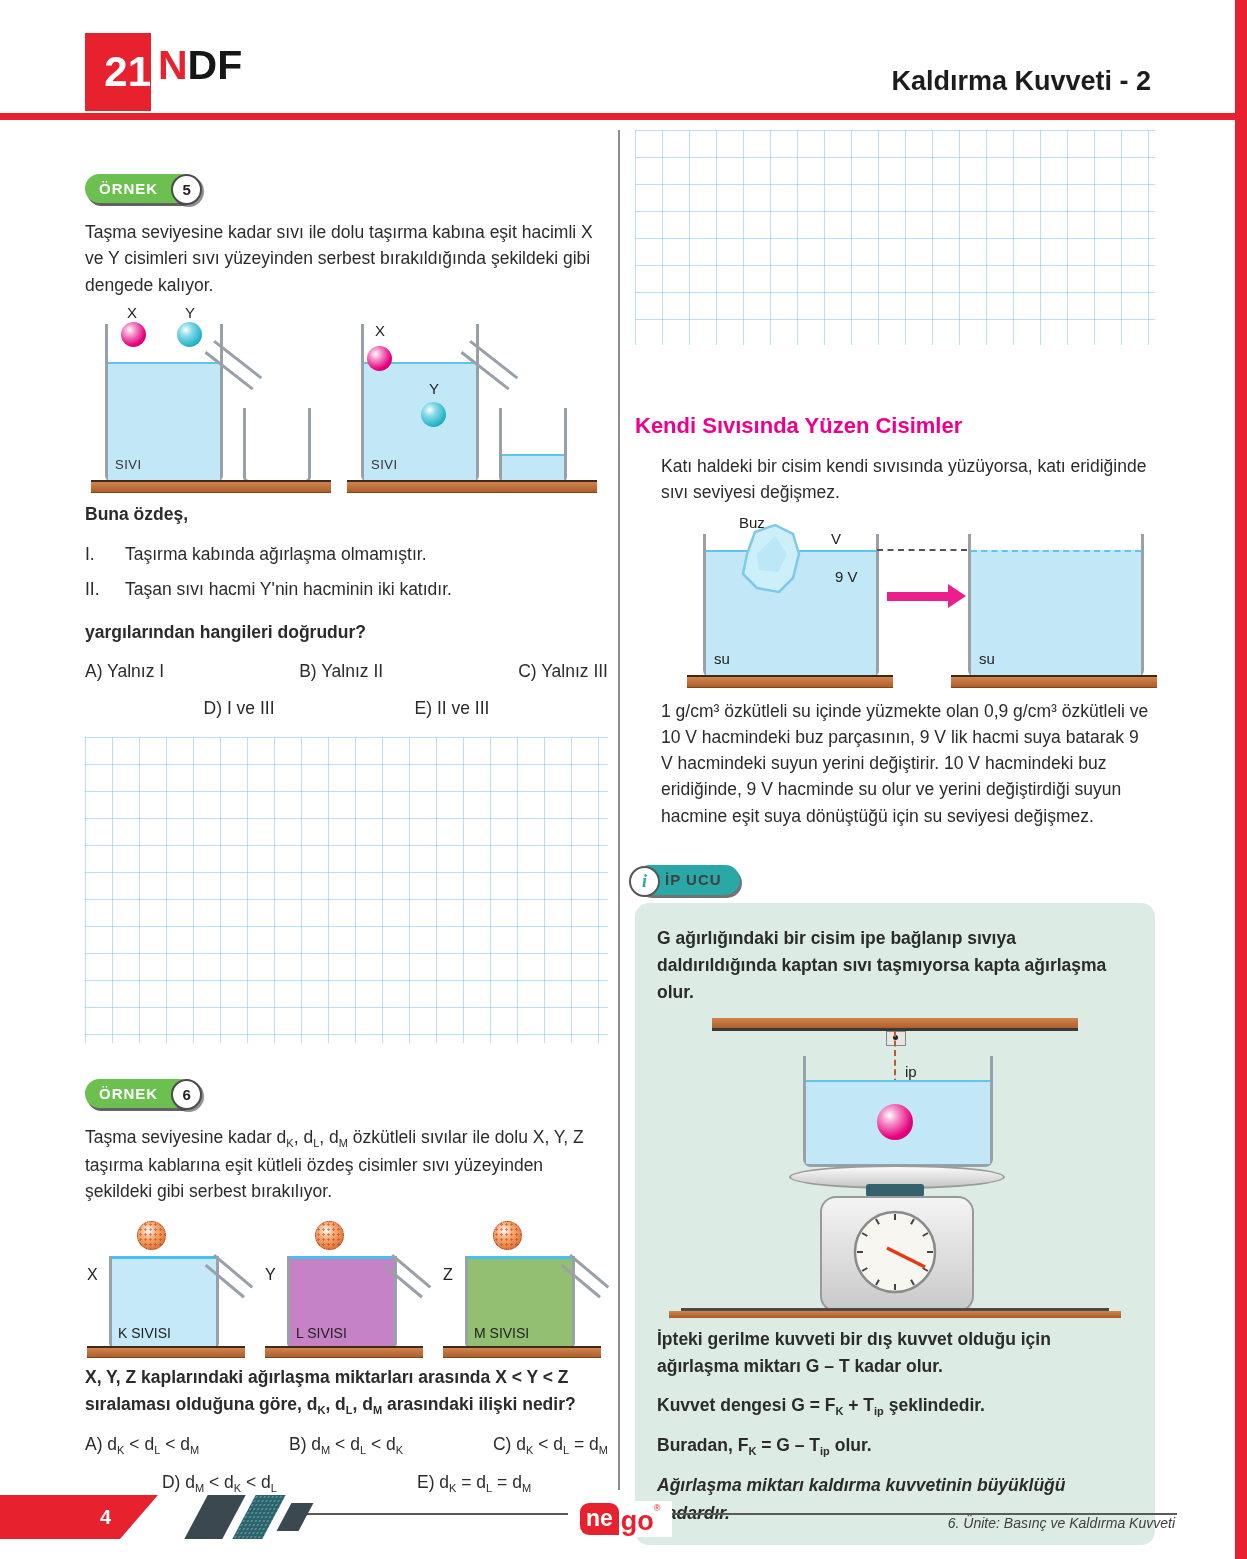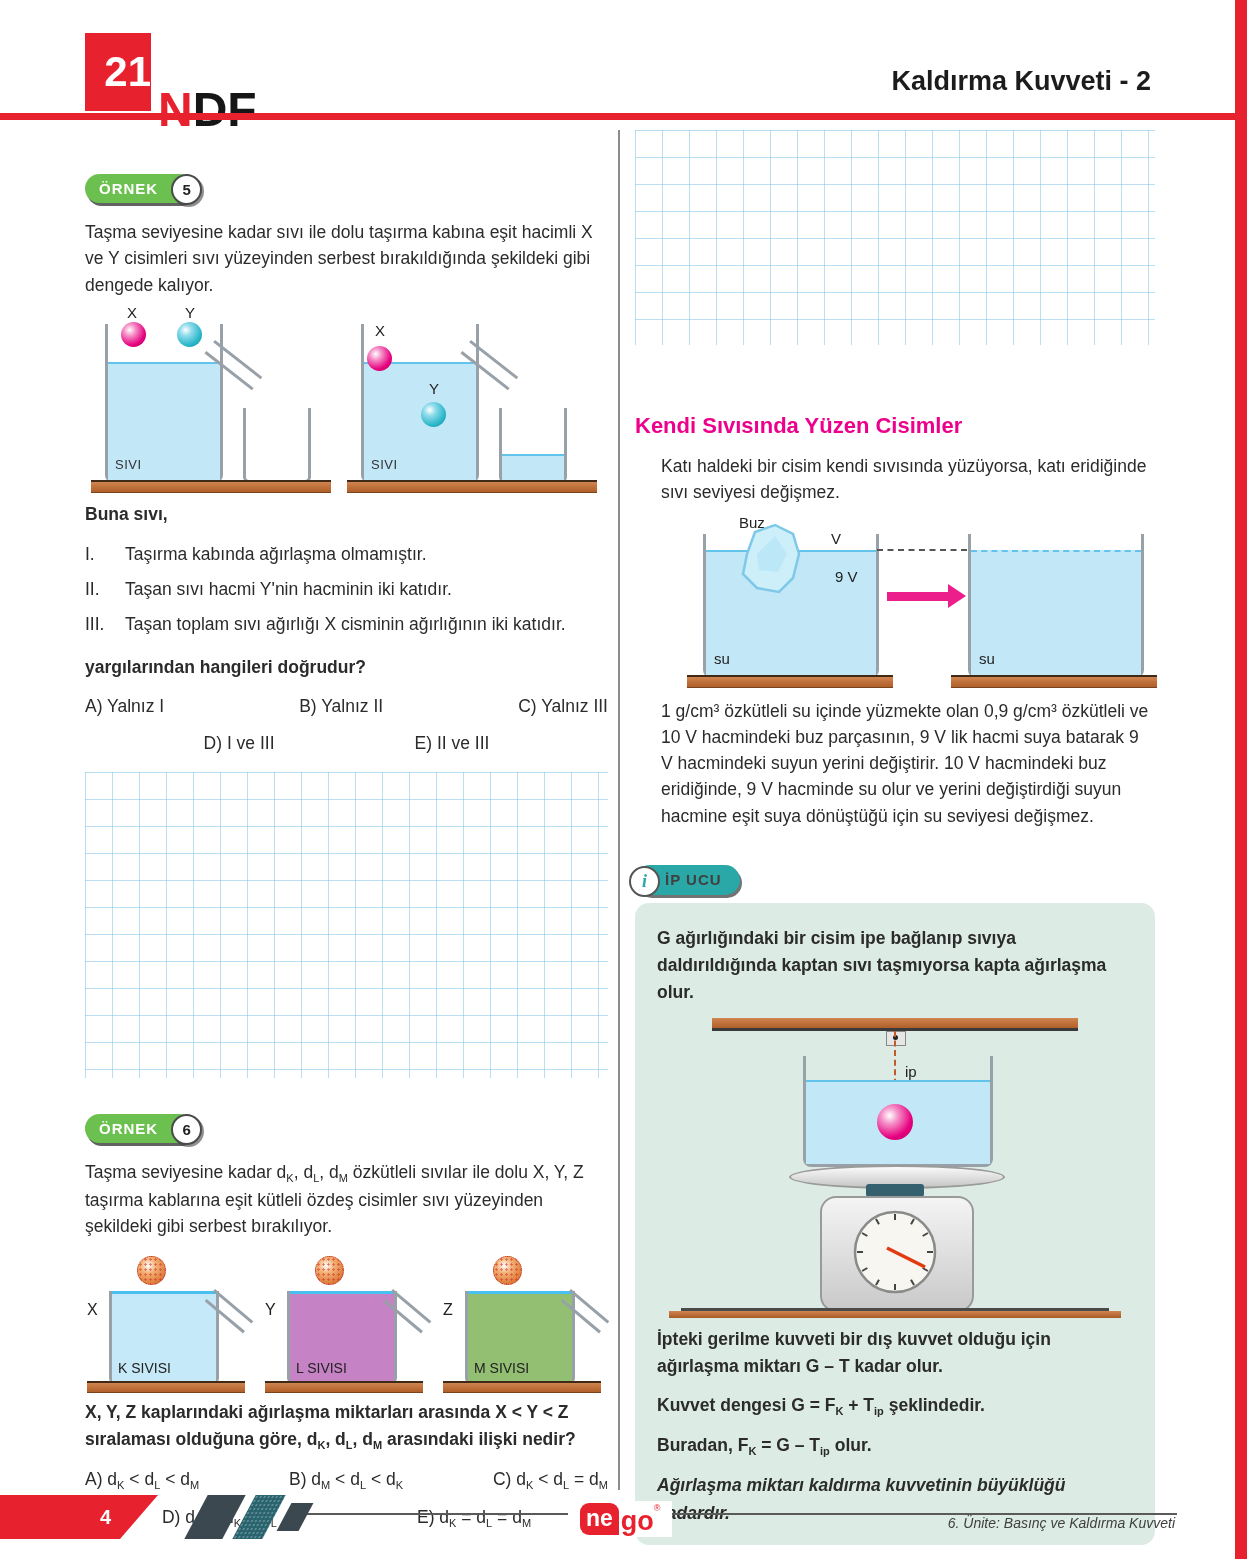--- a/index.html
+++ b/index.html
@@ -3,21 +3,21 @@
 <meta charset="utf-8">
 <style>
   html,body{margin:0;padding:0;background:#fff;}
   .page{position:relative;width:1247px;height:1559px;background:#fff;overflow:hidden;
         font-family:"Liberation Sans",sans-serif;color:#2b2b2b;}
 
   
   .logo-box{position:absolute;left:85px;top:33px;width:66px;height:78px;background:#e8212e;
             display:flex;align-items:center;justify-content:flex-end;}
   .logo-box .n21{color:#fff;font-size:42px;font-weight:bold;}
-  .logo-ndf{position:absolute;left:158px;top:42px;font-size:48px;font-weight:bold;letter-spacing:0px;margin-top:40px;}
+  .logo-ndf{position:absolute;left:158px;top:42px;font-size:41px;font-weight:bold;letter-spacing:0px;}
   .logo-ndf .nred{color:#e8212e;}
   .logo-ndf .ndark{color:#161616;}
   .header-title{position:absolute;top:66px;right:96px;font-size:27px;font-weight:bold;color:#1c1c1c;}
   .top-rule{position:absolute;top:113px;left:0;width:100%;height:7px;background:#e8212e;}
   .side-bar{position:absolute;top:0;right:0;width:12px;height:100%;background:#e8212e;z-index:5;}
   .divider{position:absolute;left:618px;top:130px;width:2px;height:1360px;background:#8c8c8c;}
 
   
   .col{position:absolute;top:130px;}
   .col-left{left:85px;width:523px;margin-top:44px;}
@@ -198,33 +198,29 @@
         <div class="diaglabel" style="left:82px;top:72px;z-index:4;">Y</div>
         <div class="ball ballY" style="left:74px;top:94px;"></div>
         <div class="spout" style="left:124px;top:32px;"></div>
         <div class="beaker1" style="left:152px;">
           <div class="water"></div>
         </div>
         <div class="ground"></div>
       </div>
     </div>
 
-    <p class="p bold">Buna sıvı,</p>
+    <p class="p bold">Buna özdeş,</p>
 
     <div class="itm">
       <span class="rn">I.</span>
       <span>Taşırma kabında ağırlaşma olmamıştır.</span>
     </div>
     <div class="itm">
       <span class="rn">II.</span>
       <span>Taşan sıvı hacmi Y'nin hacminin iki katıdır.</span>
-    </div>
-    <div class="itm">
-      <span class="rn">III.</span>
-      <span>Taşan toplam sıvı ağırlığı X cisminin ağırlığının iki katıdır.</span>
     </div>
 
     <p class="p bold" style="margin-top:12px;">yargılarından hangileri doğrudur?</p>
 
     <div class="optrow">
       <span>A) Yalnız I</span>
       <span>B) Yalnız II</span>
       <span>C) Yalnız III</span>
     </div>
     <div class="optrow2">

